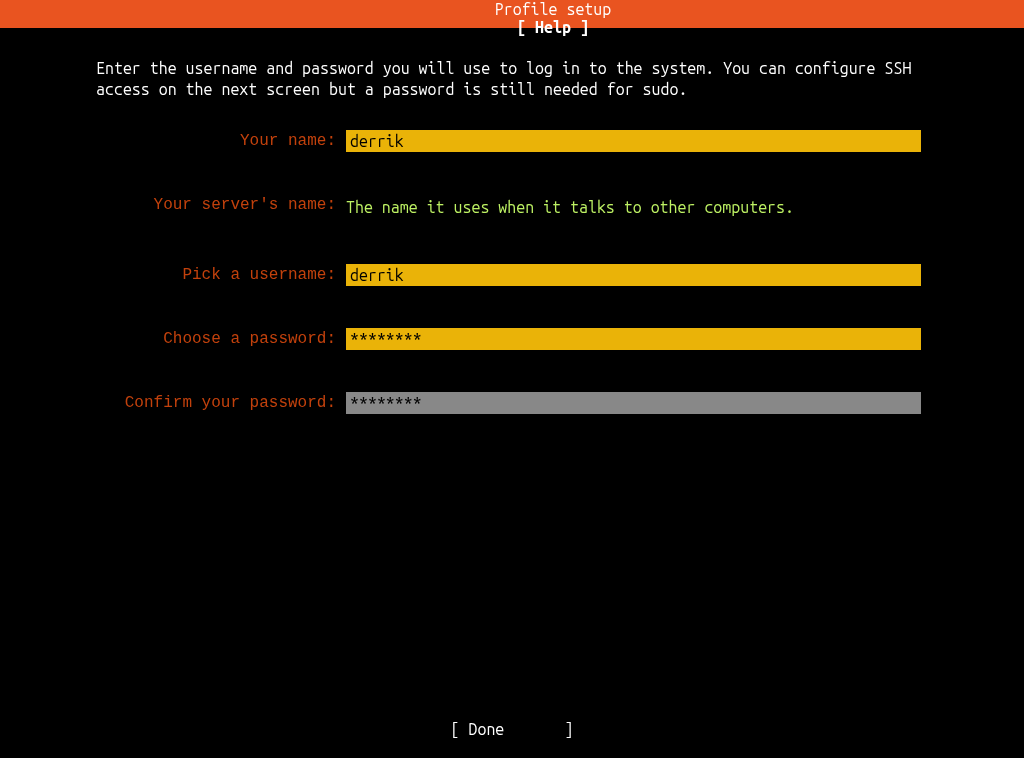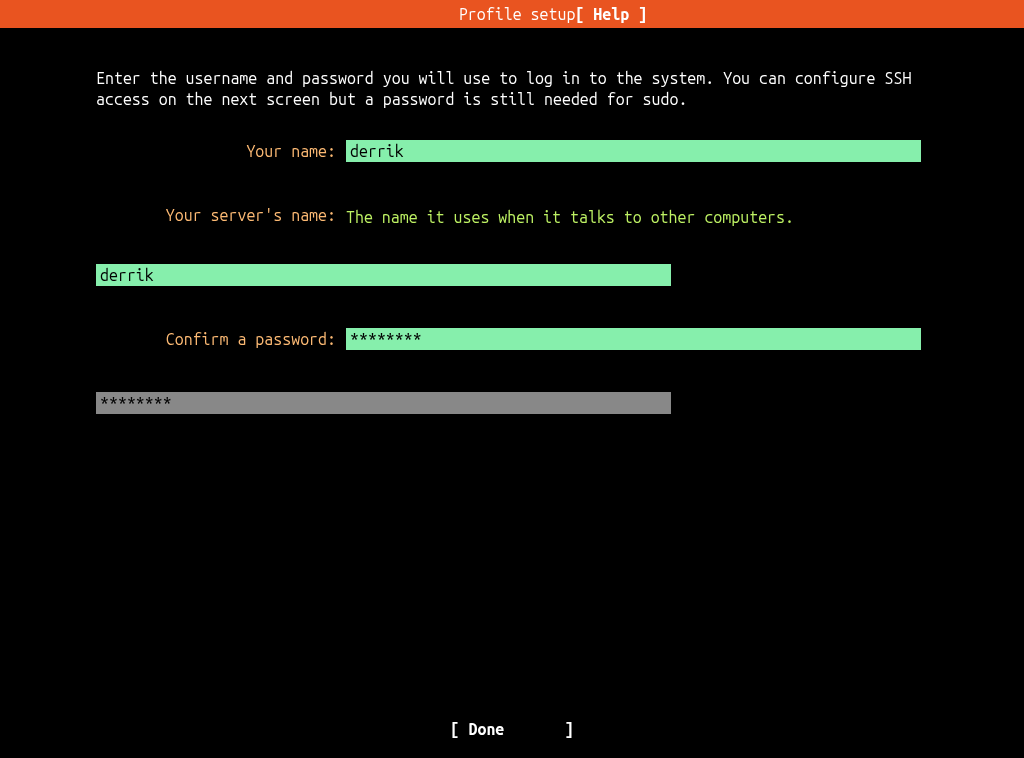--- a/index.html
+++ b/index.html
@@ -13,61 +13,63 @@
       background: #000;
       font-family: "Ubuntu Mono", "DejaVu Sans Mono", "Courier New", monospace;
       font-size: 16px;
       color: #fff;
       overflow: hidden;
     }
     .header {
       background: #e95420;
       height: 28px;
       display: flex;
-      justify-content: center;
+      justify-content: space-between;
       align-items: center;
       padding: 0 16px 0 98px;
       color: #fff;
+      flex-direction: column;
     }
     .header-title {
       font-weight: normal;
     }
     .header-help {
       font-weight: bold;
     }
     .content {
-      padding: 40px 96px 0 96px;
+      padding: 30px 96px 0 96px;
     }
     .instructions {
       color: #fff;
       line-height: 1.3;
       margin-bottom: 30px;
     }
     .form-row {
       display: flex;
       align-items: flex-start;
       margin-bottom: 42px;
     }
     .form-row.with-hint {
-      margin-bottom: 38px;
+      margin-bottom: 48px;
     }
     .form-label {
       width: 250px;
       text-align: right;
       padding-right: 10px;
-      color: #fdba74;
+      color: #c2410c;
       padding-top: 2px;
+      font-family: Liberation Mono, monospace;
     }
     .form-input-wrap {
       flex: 1;
     }
     .form-input {
       width: 575px;
       height: 22px;
-      background: #86efac;
+      background: #eab308;
       color: #000;
       border: none;
       font-family: inherit;
       font-size: inherit;
       padding: 0 4px;
       outline: none;
     }
     .form-input.focused {
       background: #888;
       color: #000;
@@ -77,21 +79,20 @@
       margin-top: 4px;
       width: 575px;
     }
     .footer {
       position: absolute;
       bottom: 20px;
       left: 0;
       width: 1024px;
       text-align: center;
       color: #fff;
-      font-weight: bold;
     }
     .done-button {
       display: inline-block;
       letter-spacing: 0;
     }
     .done-left {
       display: inline;
     }
     .done-text {
       display: inline-block;
@@ -121,33 +122,35 @@
   </div>
 
   <div class="form-row with-hint">
     <div class="form-label">Your server's name:</div>
     <div class="form-input-wrap">
       <div class="form-hint">The name it uses when it talks to other computers.</div>
     </div>
   </div>
 
   <div class="form-row">
+    <div class="form-label">Pick a username:</div>
     <div class="form-input-wrap">
       <input class="form-input" type="text" value="derrik" style="">
     </div>
   </div>
 
   <div class="form-row">
-    <div class="form-label">Confirm a password:</div>
+    <div class="form-label">Choose a password:</div>
     <div class="form-input-wrap">
       <input class="form-input" type="text" value="********" style="">
     </div>
   </div>
 
   <div class="form-row">
+    <div class="form-label">Confirm your password:</div>
     <div class="form-input-wrap">
       <input class="form-input focused" type="text" value="********" style="">
     </div>
   </div>
 </div>
 
 <div class="footer">
   <span class="done-button">
     <span class="done-left">[ </span><span class="done-text">Done</span><span class="done-right">]</span>
   </span>

